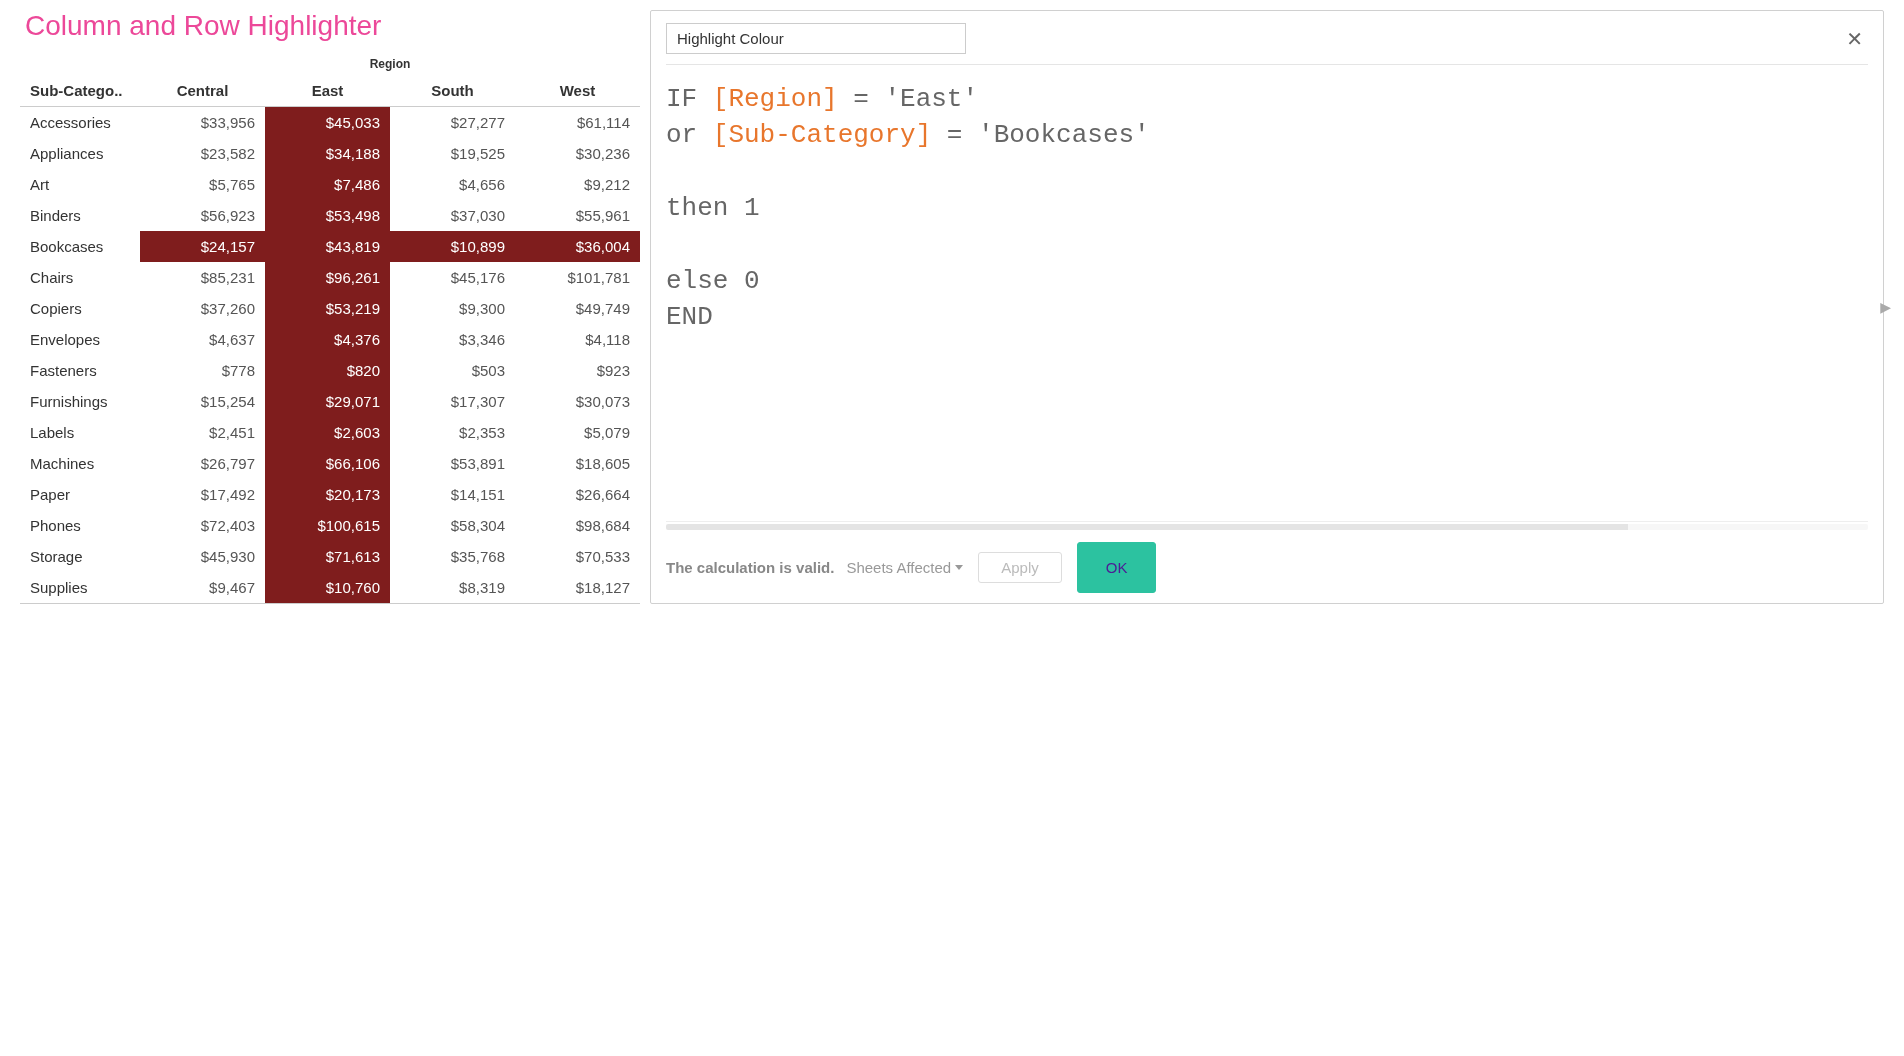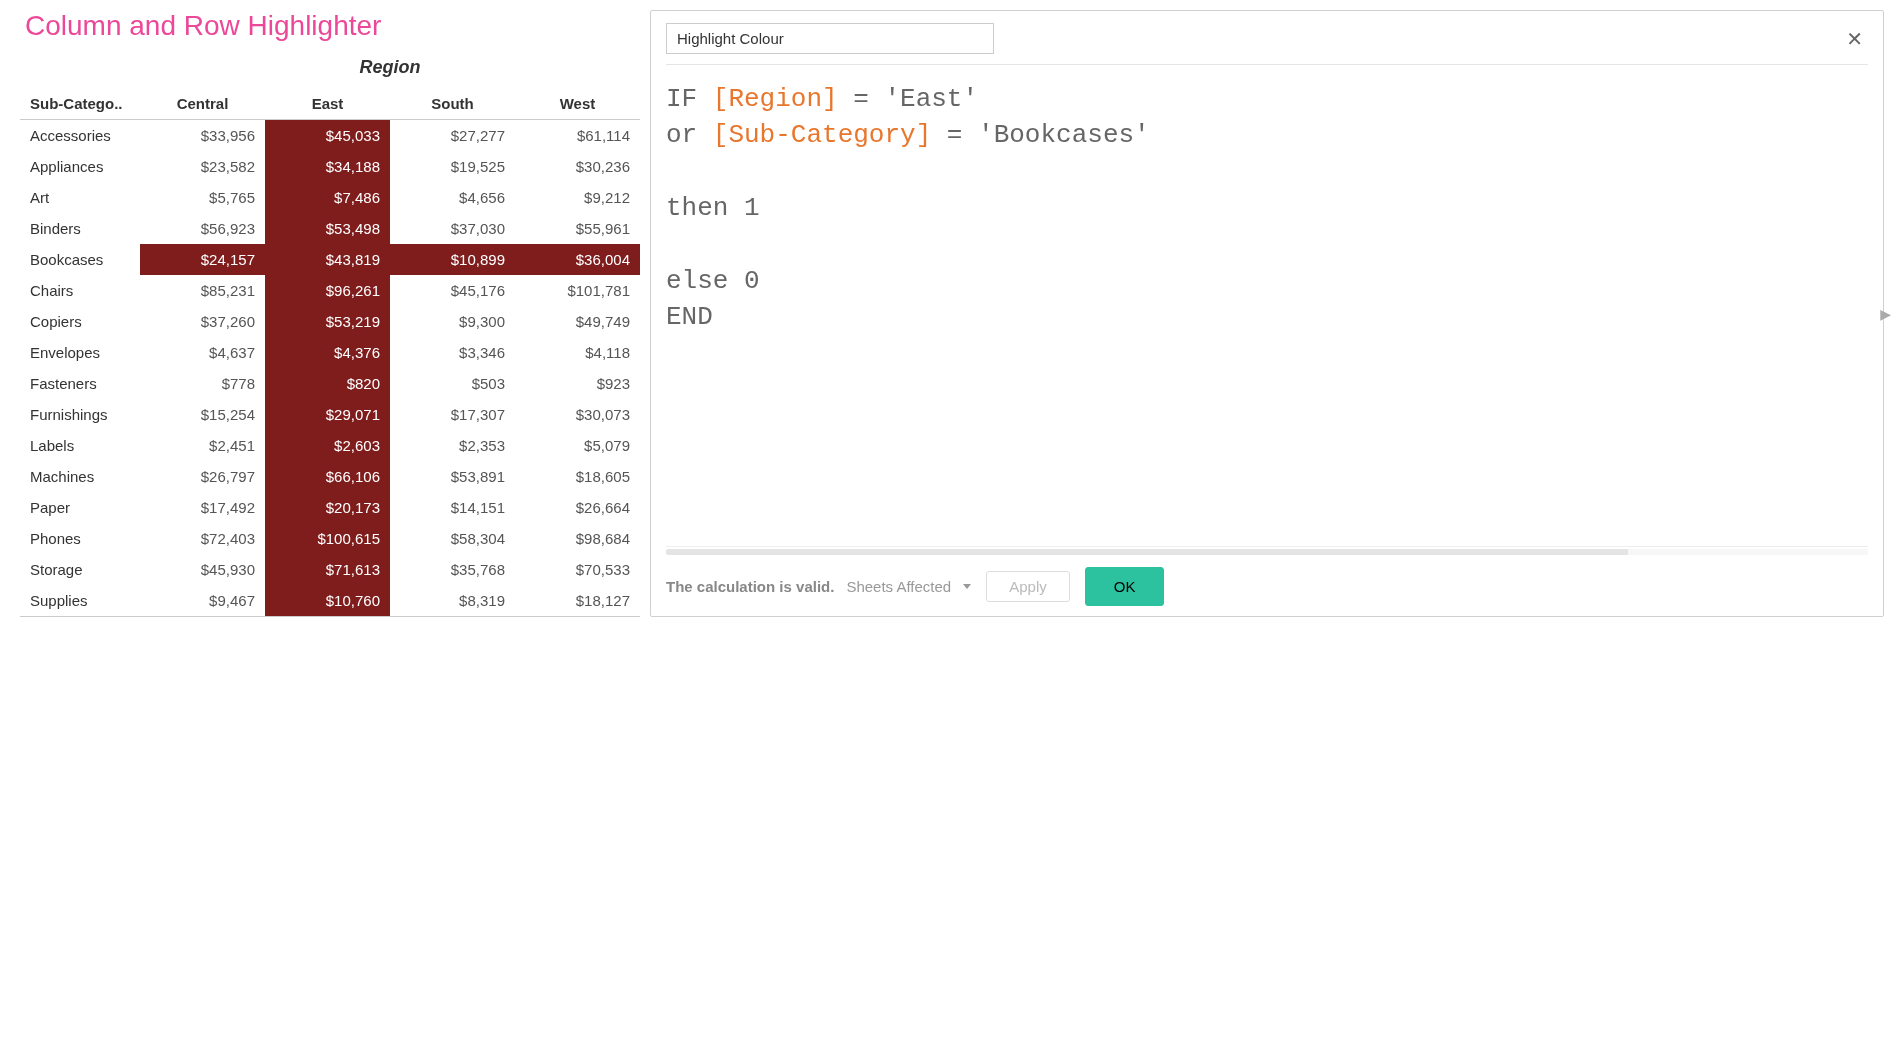--- a/index.html
+++ b/index.html
@@ -17,27 +17,26 @@
   .left-panel { flex: 0 0 620px; }
   .title {
     font-size: 28px;
     font-weight: 300;
     color: #ec4899;
     margin-bottom: 15px;
     padding-left: 5px;
   }
   .region-header {
     text-align: center;
-    font-size: 18px;
+    font-size: 12px;
     font-weight: 600;
     color: #333;
     margin-left: 120px;
     width: 500px;
-    margin-bottom: 10px;
-    font-style: italic;
+    margin-bottom: 4px;
   }
   table {
     border-collapse: collapse;
     width: 620px;
     table-layout: fixed;
   }
   th, td {
     padding: 7px 10px;
     text-align: right;
     font-size: 15px;
@@ -73,21 +72,21 @@
     align-items: center;
     justify-content: space-between;
     margin-bottom: 10px;
     padding-bottom: 10px;
     border-bottom: 1px solid #e5e5e5;
   }
   .calc-name-input {
     border: 1px solid #ccc;
     padding: 6px 10px;
     font-size: 15px;
-    width: 328px;
+    width: 300px;
     color: #333;
   }
   .close-x {
     font-size: 20px;
     color: #666;
     cursor: pointer;
     padding: 0 5px;
   }
   .formula-area {
     flex: 1;
@@ -132,43 +131,43 @@
     color: #888;
     font-size: 15px;
     font-weight: 600;
   }
   .footer-right { display: flex; align-items: center; gap: 15px; }
   .sheets-affected {
     color: #999;
     font-size: 15px;
     display: flex;
     align-items: center;
-    gap: 12px;
+    gap: 4px;
   }
   .caret-down {
     display: inline-block;
     width: 0; height: 0;
     border-left: 4px solid transparent;
     border-right: 4px solid transparent;
     border-top: 5px solid #999;
   }
   .btn {
     padding: 6px 22px;
     border: 1px solid #ccc;
     background: #fff;
     font-size: 15px;
     cursor: pointer;
     border-radius: 3px;
   }
   .btn.apply { color: #bbb; border-color: #ddd; }
   .btn.ok {
     background: #2cc2a0;
-    color: #000000;
+    color: #4c1d95;
     border-color: #2cc2a0;
-    padding: 10px 28px;
+    padding: 16px 28px;
   }
 </style>
 </head>
 <body>
 
 <div class="container">
   <div class="left-panel">
     <div class="title">Column and Row Highlighter</div>
     <div class="region-header">Region</div>
     <table>

